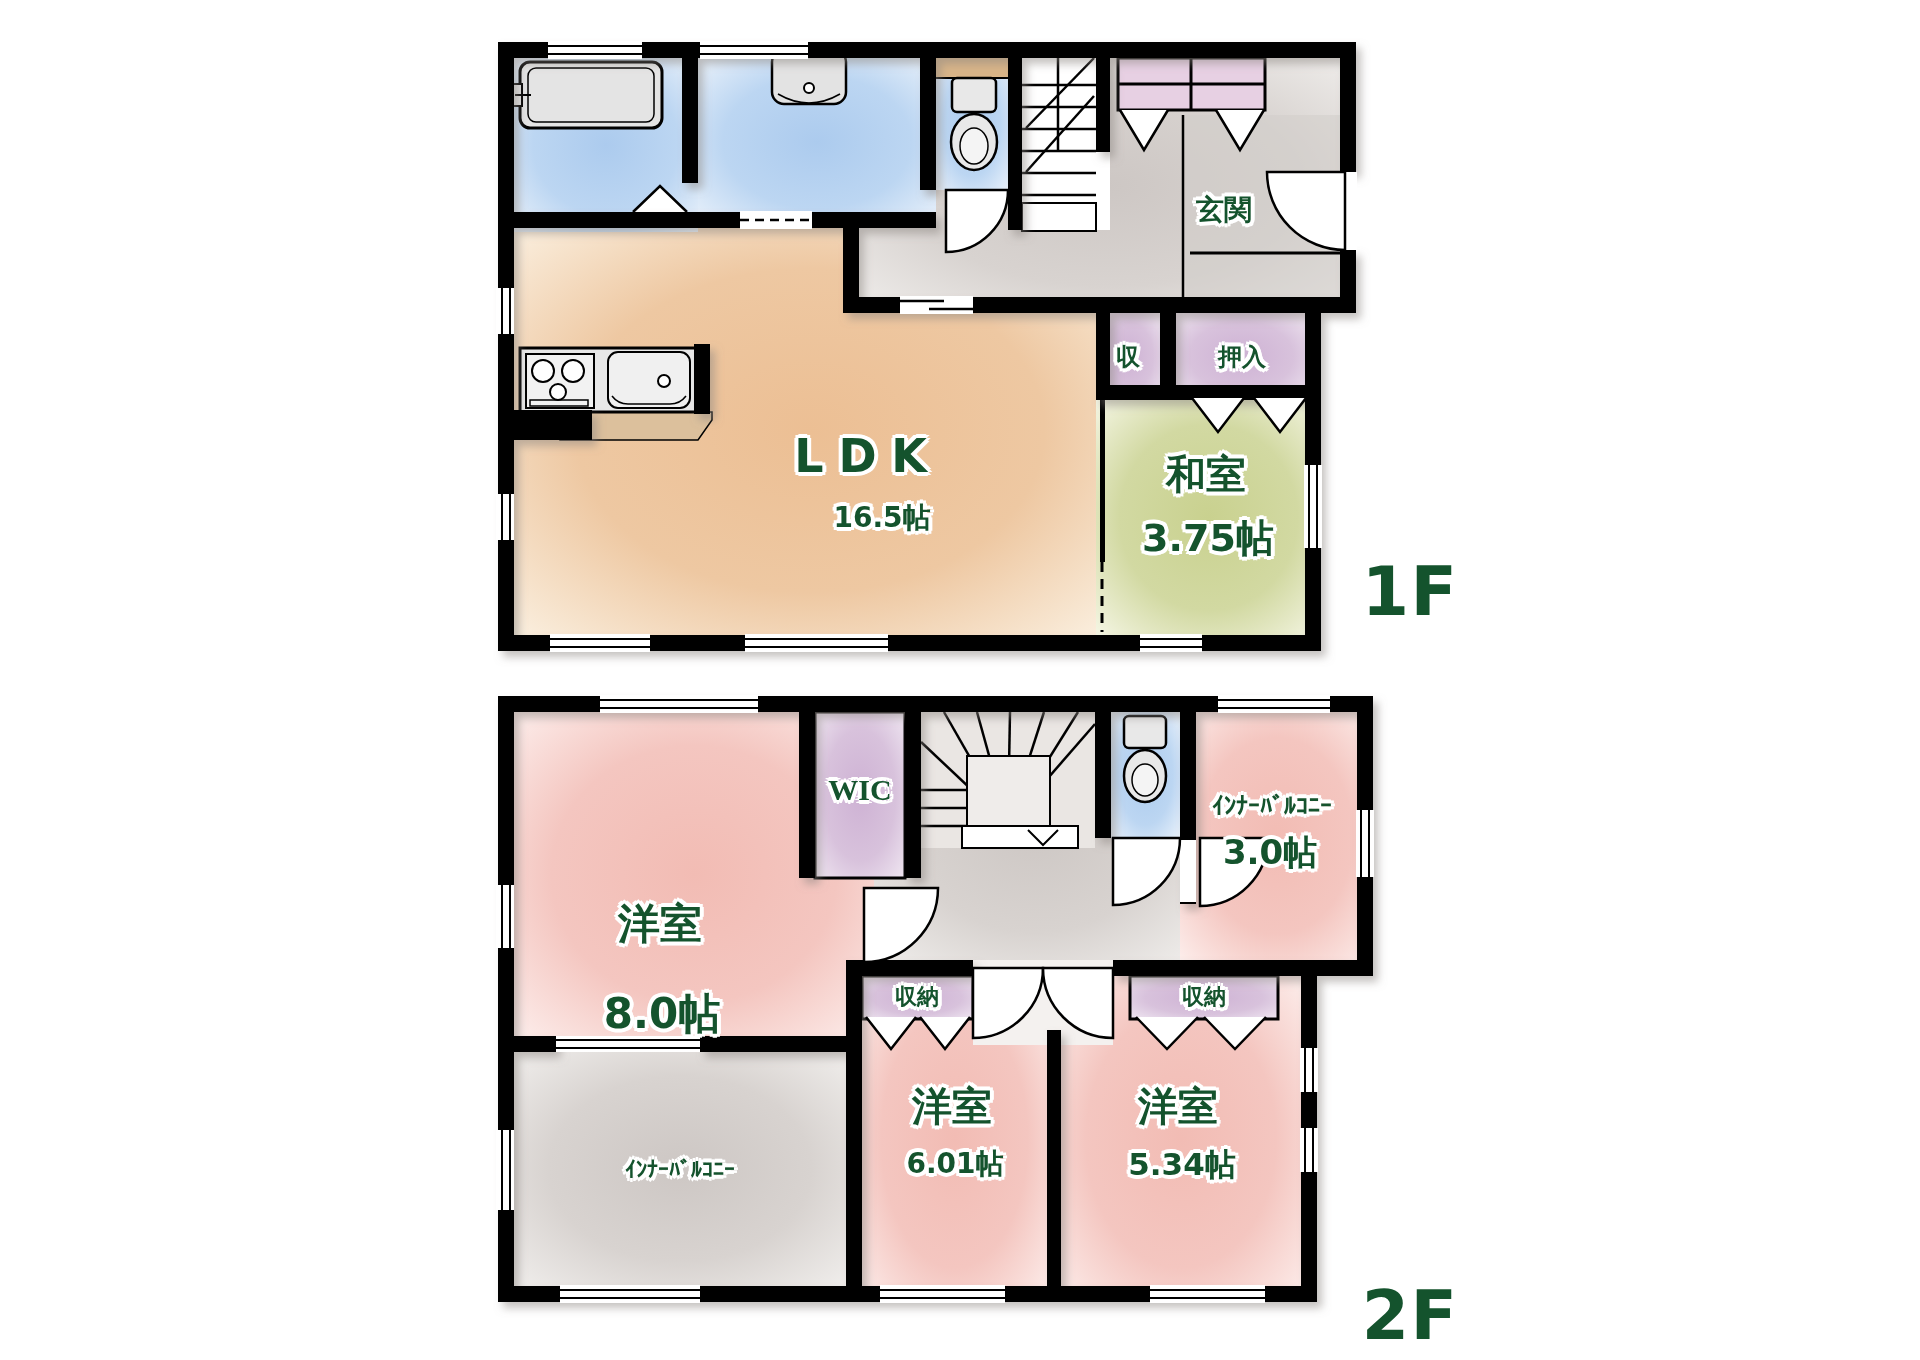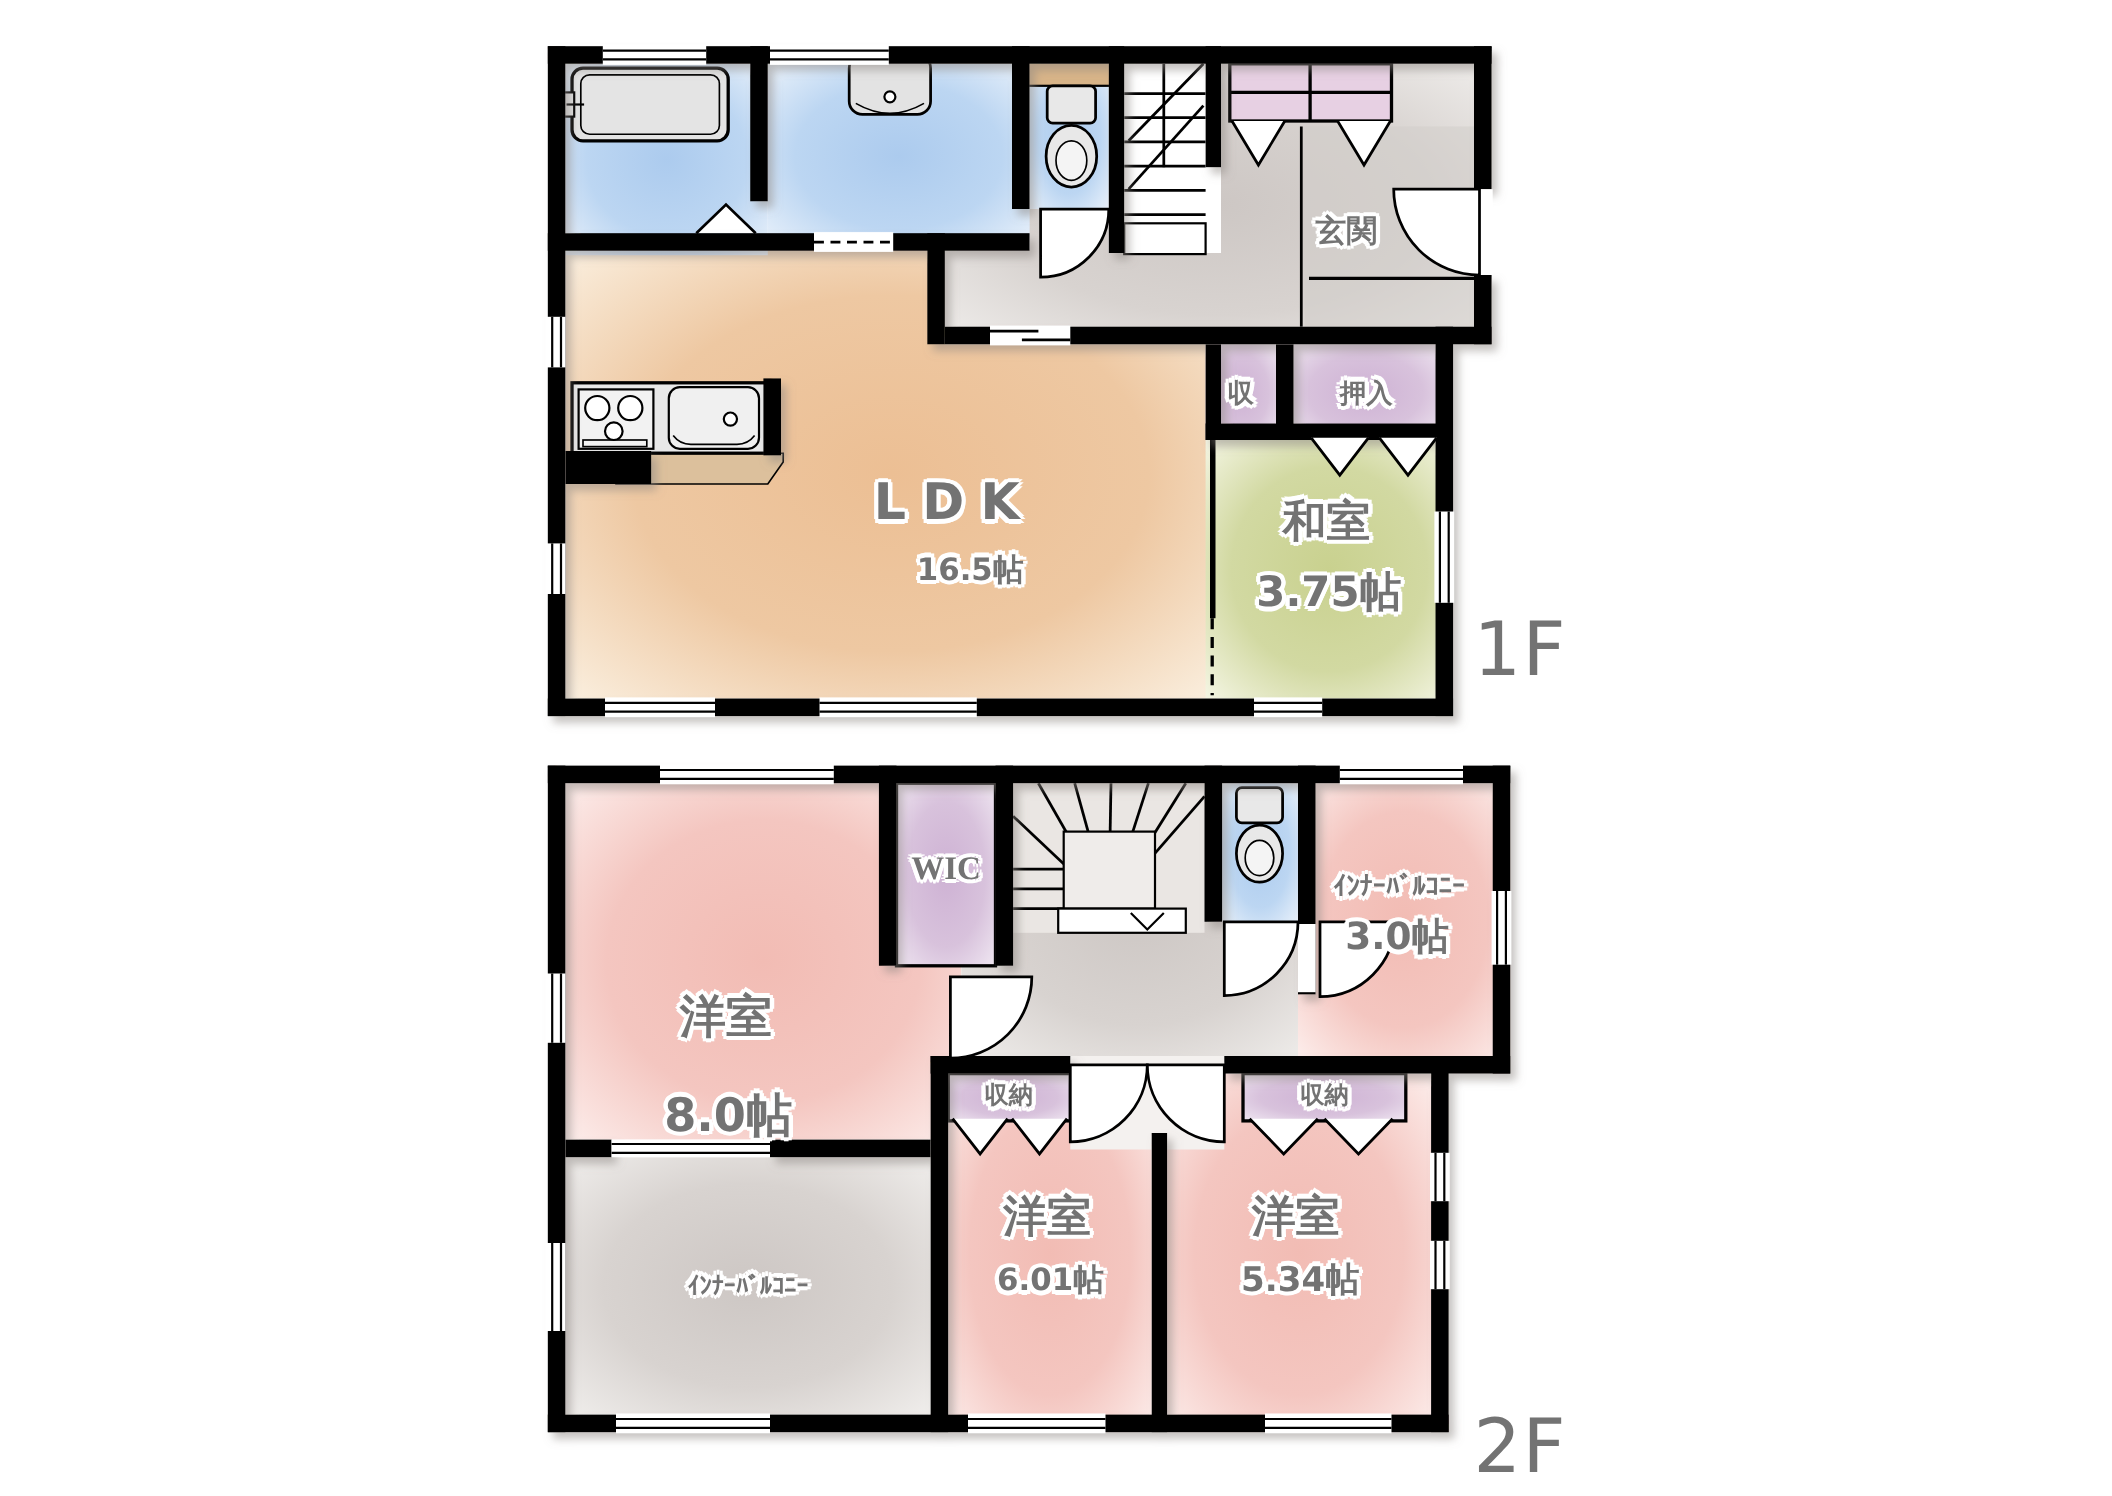--- a/index.html
+++ b/index.html
@@ -1,23 +1,23 @@
 <!DOCTYPE html>
 <html><head>
 <meta charset="utf-8">
 <style>
   html,body{margin:0;padding:0;background:#ffffff;}
   .stage{position:relative;width:1920px;height:1360px;background:#ffffff;overflow:hidden;
          font-family:"DejaVu Sans",sans-serif;}
   .stage svg{position:absolute;left:0;top:0;}
   .lbl{position:absolute;transform:translate(-50%,-50%);white-space:nowrap;
-       font-weight:700;color:#737373;line-height:1;
+       font-weight:700;color:#14532d;line-height:1;
        text-shadow:-3px -3px 0 #fff,3px -3px 0 #fff,-3px 3px 0 #fff,3px 3px 0 #fff,
                    -4px 0 0 #fff,4px 0 0 #fff,0 -4px 0 #fff,0 4px 0 #fff;}
-  .lbl.big{font-weight:400;letter-spacing:.02em;}
+  .lbl.big{font-weight:700;letter-spacing:.02em;margin-left:28px;}
   .lbl.serif{font-family:Liberation Serif, serif;}
 </style>
 </head>
 <body>
 
 <div class="stage">
 
 <svg width="1920" height="1360" viewBox="0 0 1920 1360">
   <defs>
     <radialGradient id="gOrange" cx="0.5" cy="0.5" r="0.72">

